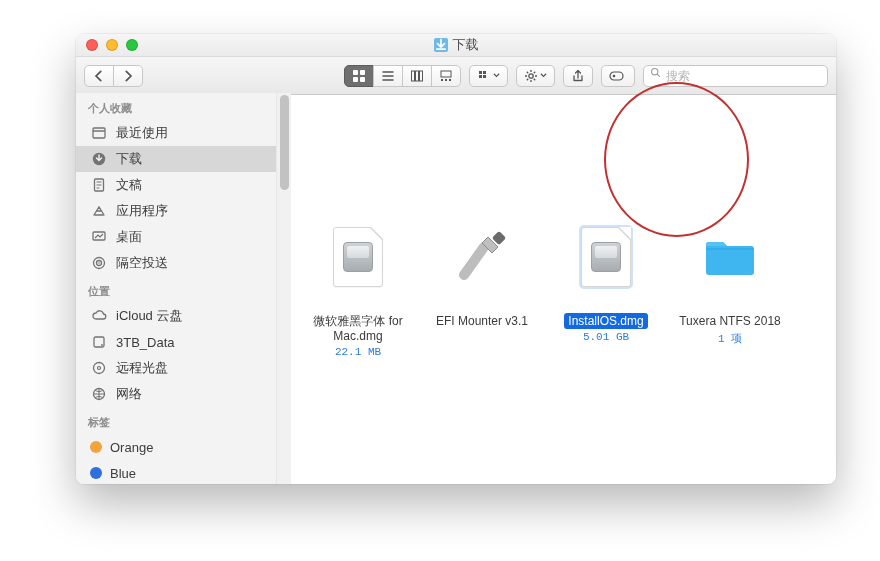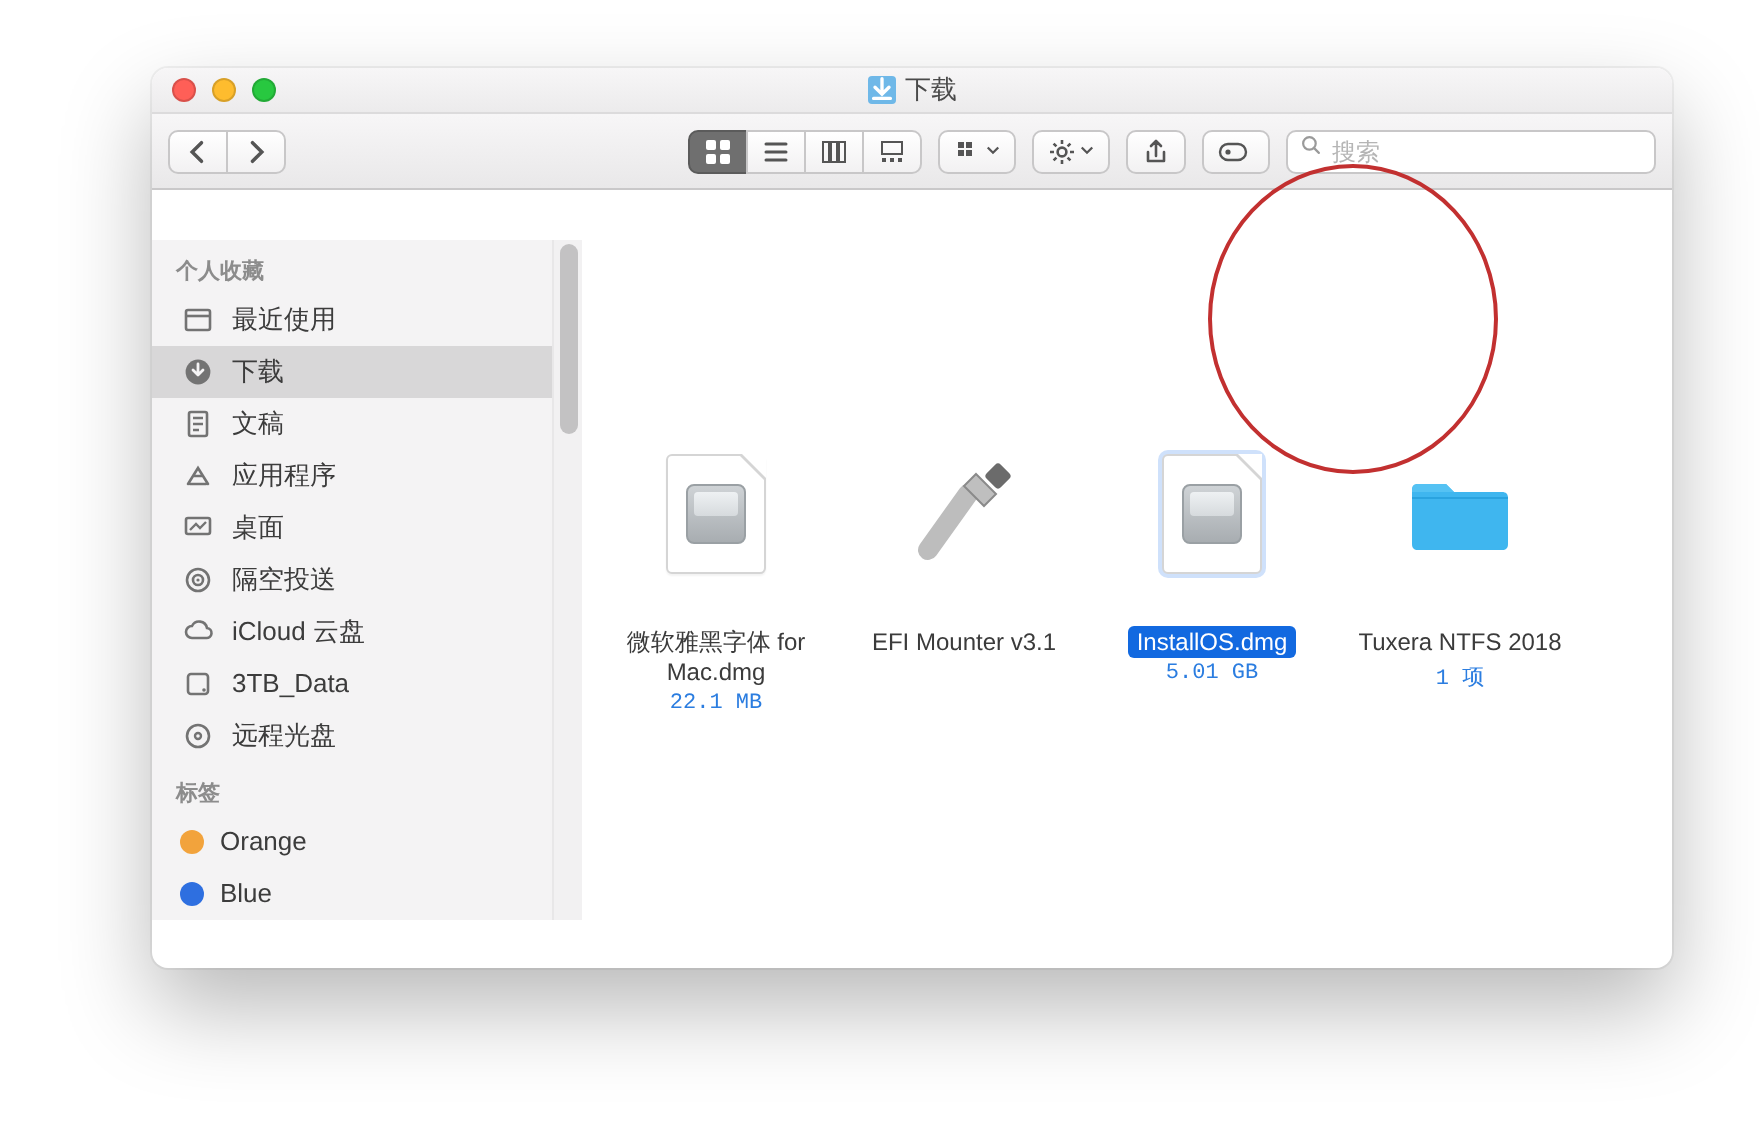--- a/index.html
+++ b/index.html
@@ -334,20 +334,21 @@
           <div class="sb-item">
             <span class="sb-ico">
               <svg viewBox="0 0 16 16">
                 <circle cx="8" cy="8" r="5.5" fill="none" stroke="currentColor" stroke-width="1.3"></circle>
                 <circle cx="8" cy="8" r="2.5" fill="none" stroke="currentColor" stroke-width="1.3"></circle>
                 <circle cx="8" cy="8" r="0.8" fill="currentColor"></circle>
               </svg>
             </span>
             <span>隔空投送</span>
           </div>
+          <div class="sb-heading">位置</div>
           <div class="sb-item">
             <span class="sb-ico">
               <svg viewBox="0 0 16 16">
                 <path d="M5 11a3 3 0 010-6 4 4 0 017.5 1A2.5 2.5 0 0112 11z" fill="none" stroke="currentColor" stroke-width="1.3"></path>
               </svg>
             </span>
             <span>iCloud 云盘</span>
           </div>
           <div class="sb-item">
             <span class="sb-ico">
@@ -359,20 +360,29 @@
             <span>3TB_Data</span>
           </div>
           <div class="sb-item">
             <span class="sb-ico">
               <svg viewBox="0 0 16 16">
                 <circle cx="8" cy="8" r="5.5" fill="none" stroke="currentColor" stroke-width="1.3"></circle>
                 <circle cx="8" cy="8" r="1.5" fill="none" stroke="currentColor" stroke-width="1.2"></circle>
               </svg>
             </span>
             <span>远程光盘</span>
+          </div>
+          <div class="sb-item">
+            <span class="sb-ico">
+              <svg viewBox="0 0 16 16">
+                <circle cx="8" cy="8" r="5.5" fill="none" stroke="currentColor" stroke-width="1.3"></circle>
+                <path d="M2.5 8h11M8 2.5v11M4 4c2 2 6 2 8 0M4 12c2-2 6-2 8 0" stroke="currentColor" stroke-width="1" fill="none"></path>
+              </svg>
+            </span>
+            <span>网络</span>
           </div>
           <div class="sb-heading">标签</div>
           <div class="sb-item">
             <span class="tag-dot" style="background: rgb(242, 163, 60);"></span>
             <span>Orange</span>
           </div>
           <div class="sb-item">
             <span class="tag-dot" style="background: rgb(46, 111, 224);"></span>
             <span>Blue</span>
           </div>

